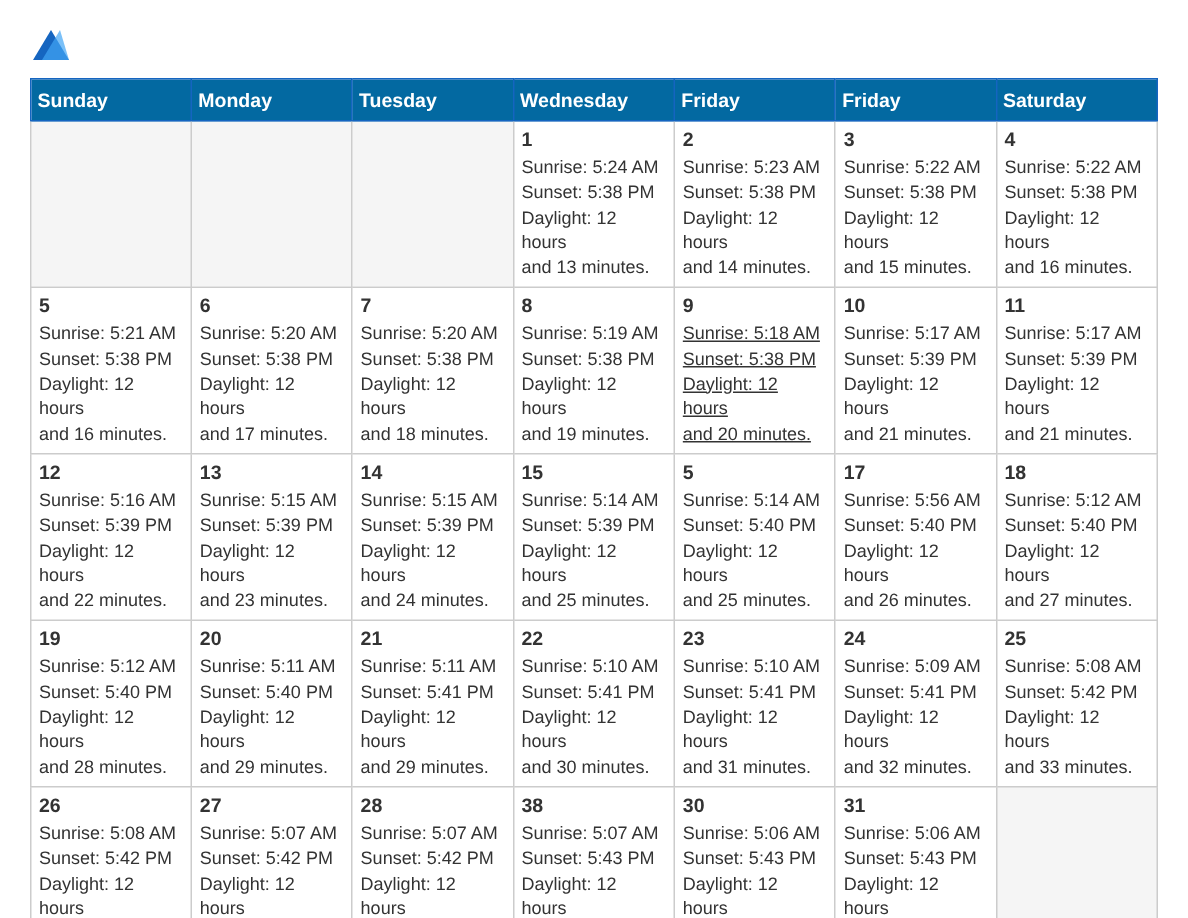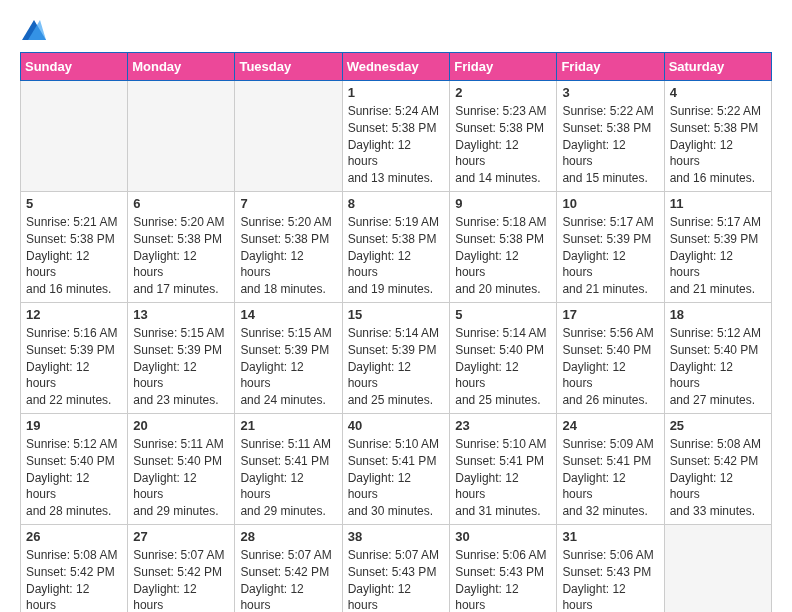--- a/index.html
+++ b/index.html
@@ -51,21 +51,21 @@
     .location-title {
       font-size: 16px;
       color: #555;
     }
     .calendar {
       width: 100%;
       border-collapse: collapse;
       border: 1px solid #ccc;
     }
     .calendar th {
-      background-color: #ec4899;
+      background-color: #0369a1;
       color: #fff;
       padding: 6px 4px;
       font-size: 13px;
       font-weight: bold;
       text-align: left;
       border: 1px solid #1565c0;
     }
     .calendar td {
       vertical-align: top;
       border: 1px solid #ccc;
@@ -183,21 +183,21 @@
         </td>
         <td>
           <span class="day-number">8</span>
           <div class="day-info" style="white-space: pre-line;">Sunrise: 5:19 AM
 Sunset: 5:38 PM
 Daylight: 12 hours
 and 19 minutes.</div>
         </td>
         <td>
           <span class="day-number">9</span>
-          <div class="day-info" style="white-space: pre-line;">Sunrise: 5:18 AM
+          <div class="day-info" style="white-space: pre-line; text-decoration: underline;">Sunrise: 5:18 AM
 Sunset: 5:38 PM
 Daylight: 12 hours
 and 20 minutes.</div>
         </td>
         <td>
           <span class="day-number">10</span>
           <div class="day-info" style="white-space: pre-line;">Sunrise: 5:17 AM
 Sunset: 5:39 PM
 Daylight: 12 hours
 and 21 minutes.</div>
@@ -277,21 +277,21 @@
 and 29 minutes.</div>
         </td>
         <td>
           <span class="day-number">21</span>
           <div class="day-info" style="white-space: pre-line;">Sunrise: 5:11 AM
 Sunset: 5:41 PM
 Daylight: 12 hours
 and 29 minutes.</div>
         </td>
         <td>
-          <span class="day-number">40</span>
+          <span class="day-number">22</span>
           <div class="day-info" style="white-space: pre-line;">Sunrise: 5:10 AM
 Sunset: 5:41 PM
 Daylight: 12 hours
 and 30 minutes.</div>
         </td>
         <td>
           <span class="day-number">23</span>
           <div class="day-info" style="white-space: pre-line;">Sunrise: 5:10 AM
 Sunset: 5:41 PM
 Daylight: 12 hours

